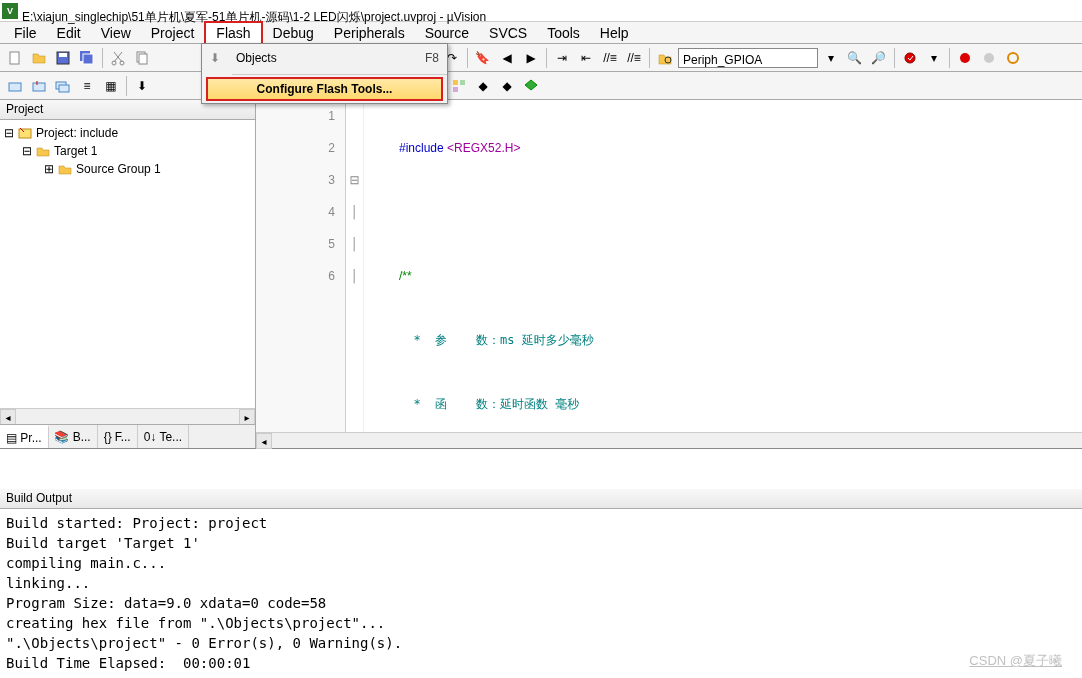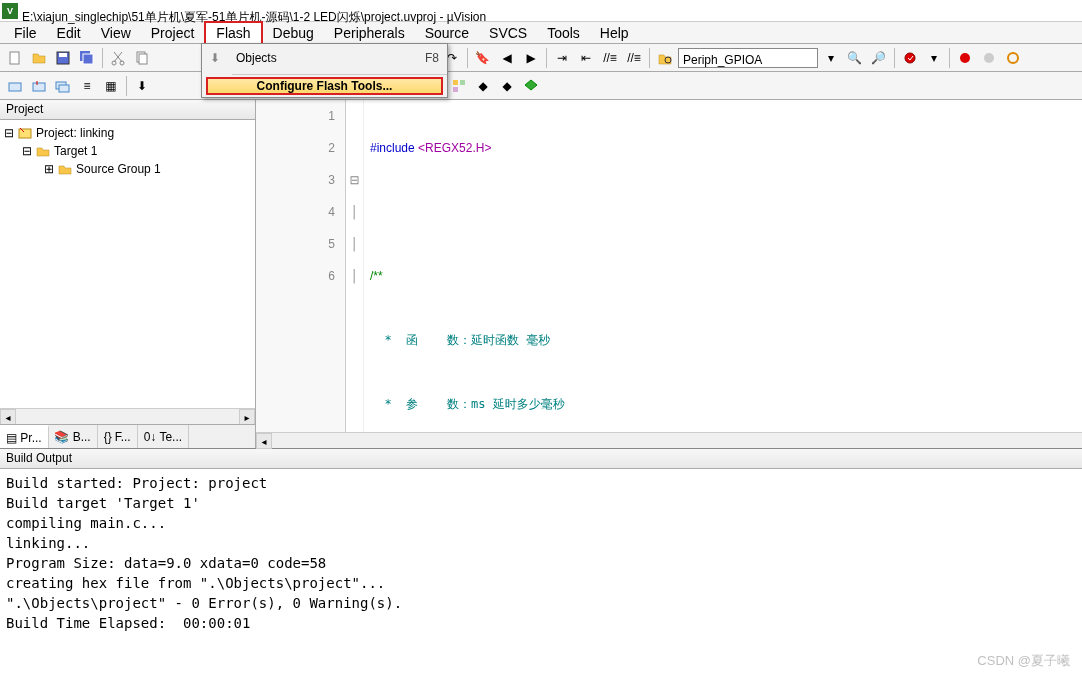--- a/index.html
+++ b/index.html
@@ -13,49 +13,49 @@
     .toolbar { height: 28px; background: #f5f5f5; border-bottom: 1px solid #aaa; display: flex; align-items: center; padding: 0 4px; gap: 2px; }
     .tb-btn { width: 22px; height: 22px; display: flex; align-items: center; justify-content: center; border: 1px solid transparent; }
     .tb-sep { width: 1px; height: 20px; background: #bbb; margin: 0 2px; }
     .dropdown-wide { height: 20px; border: 1px solid #888; background: #fff; padding: 0 4px; display: flex; align-items: flex-end; min-width: 140px; font-size: 11px; }
     .flash-dropdown { position: absolute; left: 201px; top: 43px; width: 247px; background: #f2f2f2; border: 1px solid #888; box-shadow: 2px 2px 4px rgba(0,0,0,0.3); z-index: 100; }
     .flash-item { height: 28px; display: flex; align-items: center; padding: 0 8px; font-size: 12px; }
     .flash-item .icon-col { width: 26px; color: #888; }
     .flash-item .label { flex: 1; }
     .flash-item .shortcut { color: #444; }
     .flash-sep { height: 1px; background: #ccc; margin: 2px 0 2px 30px; }
-    .flash-item.highlighted { background: linear-gradient(#ffe9a6,#ffd86e); border: 2px solid #d82020; margin: 2px 4px; height: 18px; font-weight: bold; }
+    .flash-item.highlighted { background: linear-gradient(#ffe9a6,#ffd86e); border: 2px solid #d82020; margin: 2px 4px; height: 24px; font-weight: bold; }
     .main-area { display: flex; height: 348px; }
     .project-panel { width: 256px; border-right: 1px solid #aaa; display: flex; flex-direction: column; background: #fff; }
     .project-header { height: 20px; background: linear-gradient(#f8f8f8,#e8e8e8); border-bottom: 1px solid #aaa; padding: 2px 6px; font-size: 12px; }
     .project-tree { flex: 1; padding: 4px; overflow: auto; }
     .tree-item { display: flex; align-items: center; padding: 2px 0; font-size: 12px; gap: 4px; }
     .tree-icon { width: 14px; height: 14px; display: inline-flex; align-items: center; justify-content: center; }
     .tree-indent-1 { padding-left: 18px; }
     .tree-indent-2 { padding-left: 40px; }
     .project-scroll { height: 16px; display: flex; border-top: 1px solid #ccc; }
     .scroll-arrow { width: 16px; height: 16px; background: #e8e8e8; border: 1px solid #ccc; display: flex; align-items: center; justify-content: center; font-size: 10px; }
     .scroll-track { flex: 1; background: #f0f0f0; }
     .project-tabs { height: 24px; display: flex; border-top: 1px solid #aaa; background: #f0f0f0; }
     .ptab { padding: 3px 6px; font-size: 11px; display: flex; align-items: center; gap: 3px; border-right: 1px solid #ccc; }
     .ptab.active { background: #fff; border-top: 2px solid #fff; }
     .editor-area { flex: 1; display: flex; flex-direction: column; position: relative; }
     .code-area { flex: 1; display: flex; font-family: Consolas, monospace; font-size: 22px; overflow: hidden; }
     .gutter { width: 90px; background: #f8f8f8; border-right: 1px solid #ccc; text-align: right; padding-right: 10px; color: #888; line-height: 32px; }
     .fold-col { width: 18px; background: #fff; border-right: 1px solid #eee; line-height: 32px; text-align: center; color: #888; font-size: 12px; }
-    .code-lines { flex: 1; padding-left: 6px; line-height: 32px; white-space: pre; }
+    .code-lines { flex: 1; padding-left: 6px; line-height: 32px; white-space: pre; margin-left: 29px; }
     .code-lines .kw { color: #0000cc; }
     .code-lines .inc { color: #a000a0; }
     .code-lines .cmt { color: #008800; }
     .code-lines .cn { color: #008080; font-family: "SimSun", monospace; }
     .editor-scroll { height: 16px; background: #f0f0f0; border-top: 1px solid #ccc; display: flex; }
     .build-panel { border-top: 1px solid #888; }
-    .build-header { height: 20px; background: linear-gradient(#f8f8f8,#e8e8e8); border-bottom: 1px solid #aaa; padding: 2px 6px; font-size: 12px; }
+    .build-header { height: 20px; background: linear-gradient(#f8f8f8,#e8e8e8); border-bottom: 1px solid #aaa; padding: 2px 6px; font-size: 12px; margin-top: 40px; }
     .build-text { padding: 4px 6px; font-family: Consolas, monospace; font-size: 14px; line-height: 20px; white-space: pre; color: #000; height: 240px; }
-    .watermark { position: absolute; right: 12px; bottom: 8px; color: rgba(150,150,150,0.6); font-size: 13px; }
+    .watermark { position: absolute; right: 20px; bottom: 8px; color: rgba(150,150,150,0.6); font-size: 13px; text-decoration: underline; }
     svg { display: block; }
     .folder-ico { fill: #f7c64a; stroke: #b88a1a; stroke-width: 0.5; }
   </style>
 </head>
 <body>
 
 <div class="titlebar">
   <div class="title-icon">V</div>
   <div class="title-text">E:\xiajun_singlechip\51单片机\夏军-51单片机-源码\1-2 LED闪烁\project.uvproj - µVision</div>
 </div>
@@ -225,21 +225,21 @@
     <div class="project-header">Project</div>
     <div class="project-tree">
       <div class="tree-item">
         <span>⊟</span>
         <span class="tree-icon">
             <svg width="14" height="14">
               <rect x="1" y="3" width="12" height="9" fill="#ffe070" stroke="#b88a1a"></rect>
               <path d="M2 2l4 4" stroke="#d00"></path>
             </svg>
           </span>
-        <span>Project: linking</span>
+        <span>Project: include</span>
       </div>
       <div class="tree-item tree-indent-1">
         <span>⊟</span>
         <span class="tree-icon">
             <svg width="14" height="14">
               <path d="M1 4h5l1 2h6v6H1z" class="folder-ico"></path>
             </svg>
           </span>
         <span>Target 1</span>
       </div>
@@ -293,22 +293,22 @@
           <div>&nbsp;</div>
           <div>⊟</div>
           <div>│</div>
           <div>│</div>
           <div>│</div>
       </div>
       <div class="code-lines">
 <div><span class="kw">#include</span><span class="inc"> &lt;REGX52.H&gt;</span></div>
 <div>&nbsp;</div>
 <div class="cmt">/**</div>
+<div><span class="cmt cn">  *  参    数：</span><span class="cmt cn">ms 延时多少毫秒</span></div>
 <div><span class="cmt cn">  *  函    数：</span><span class="cmt cn">延时函数 毫秒</span></div>
-<div><span class="cmt cn">  *  参    数：</span><span class="cmt cn">ms 延时多少毫秒</span></div>
 
       </div>
     </div>
     <div class="editor-scroll">
       <div class="scroll-arrow">◂</div>
       <div class="scroll-track"></div>
     </div>
   </div>
 </div>
 

